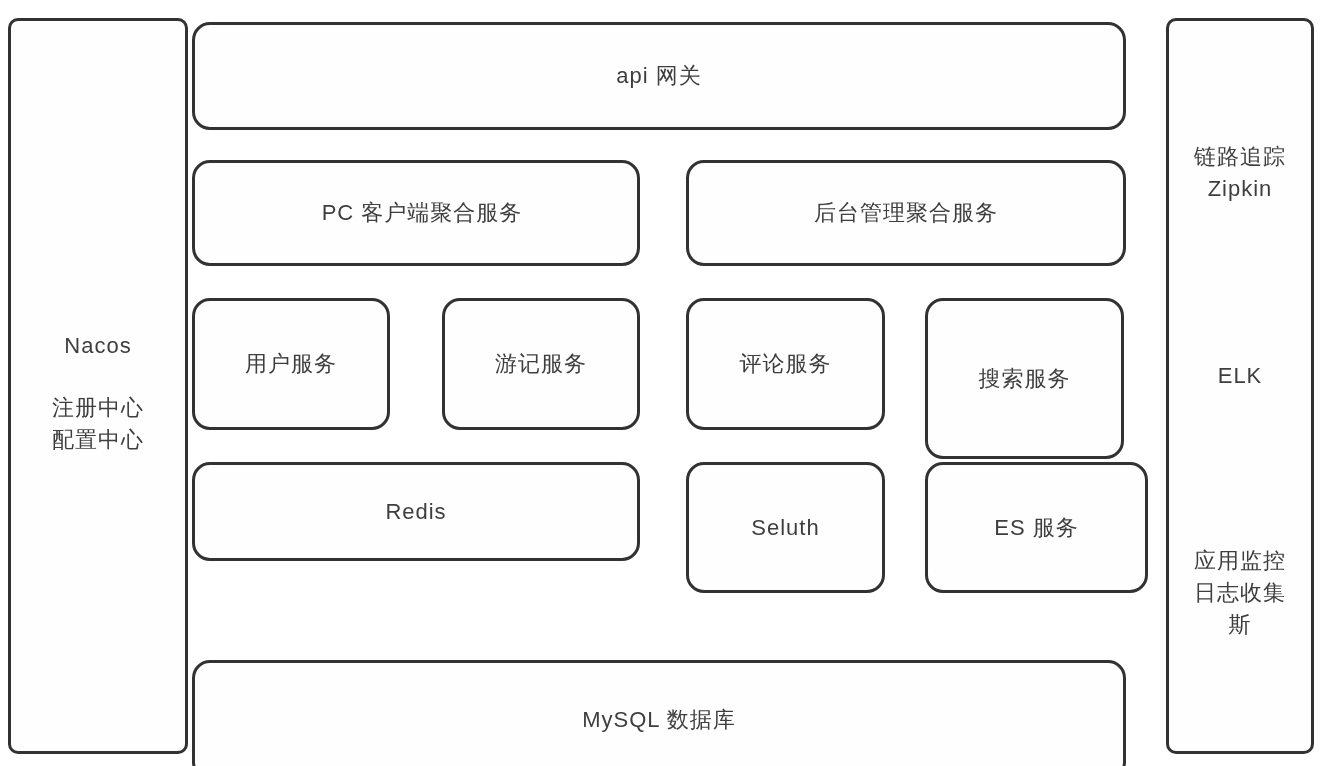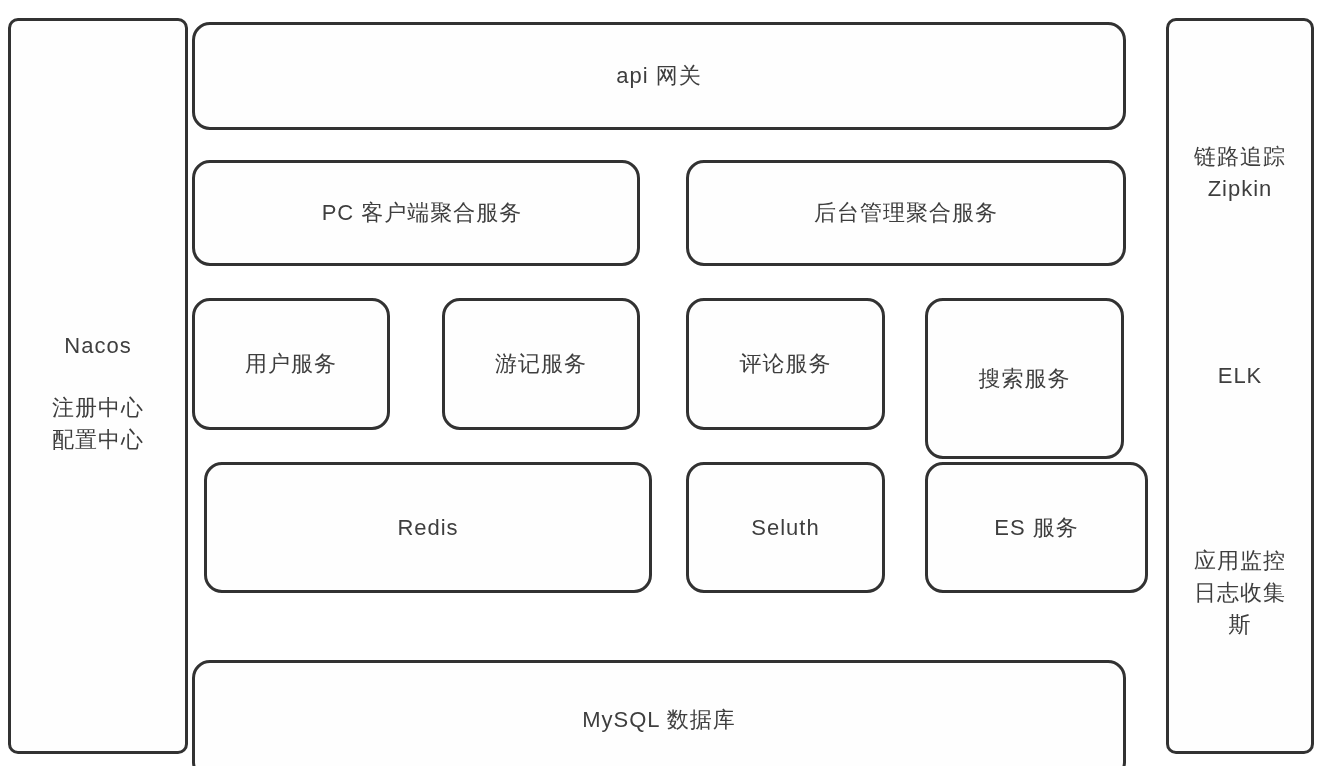--- a/index.html
+++ b/index.html
@@ -55,21 +55,21 @@
   
   #box-api       { left: 192px; top: 22px;  width: 934px; height: 108px; }
   #box-pc-agg    { left: 192px; top: 160px; width: 448px; height: 106px; padding-left: 12px; }
   #box-admin-agg { left: 686px; top: 160px; width: 440px; height: 106px; }
 
   #box-user    { left: 192px; top: 298px; width: 198px; height: 132px; }
   #box-travel  { left: 442px; top: 298px; width: 198px; height: 132px; font-family: Liberation Serif, serif; }
   #box-comment { left: 686px; top: 298px; width: 199px; height: 132px; }
   #box-search  { left: 925px; top: 298px; width: 199px; height: 161px; }
 
-  #box-redis   { left: 204px; top: 462px; width: 448px; height: 131px; }
+  #box-redis   { left: 192px; top: 462px; width: 448px; height: 99px; }
   #box-mongodb { left: 686px; top: 462px; width: 199px; height: 131px; }
   #box-es      { left: 925px; top: 462px; width: 223px; height: 131px; }
 
   #box-mysql   { left: 192px; top: 660px; width: 934px; height: 120px; }
 
   
   #left-panel .text-group   { top: 309px; }
   #right-group-tracing      { top: 120px; }
   #right-group-logging      { top: 339px; }
   #right-group-monitoring   { top: 524px; }

